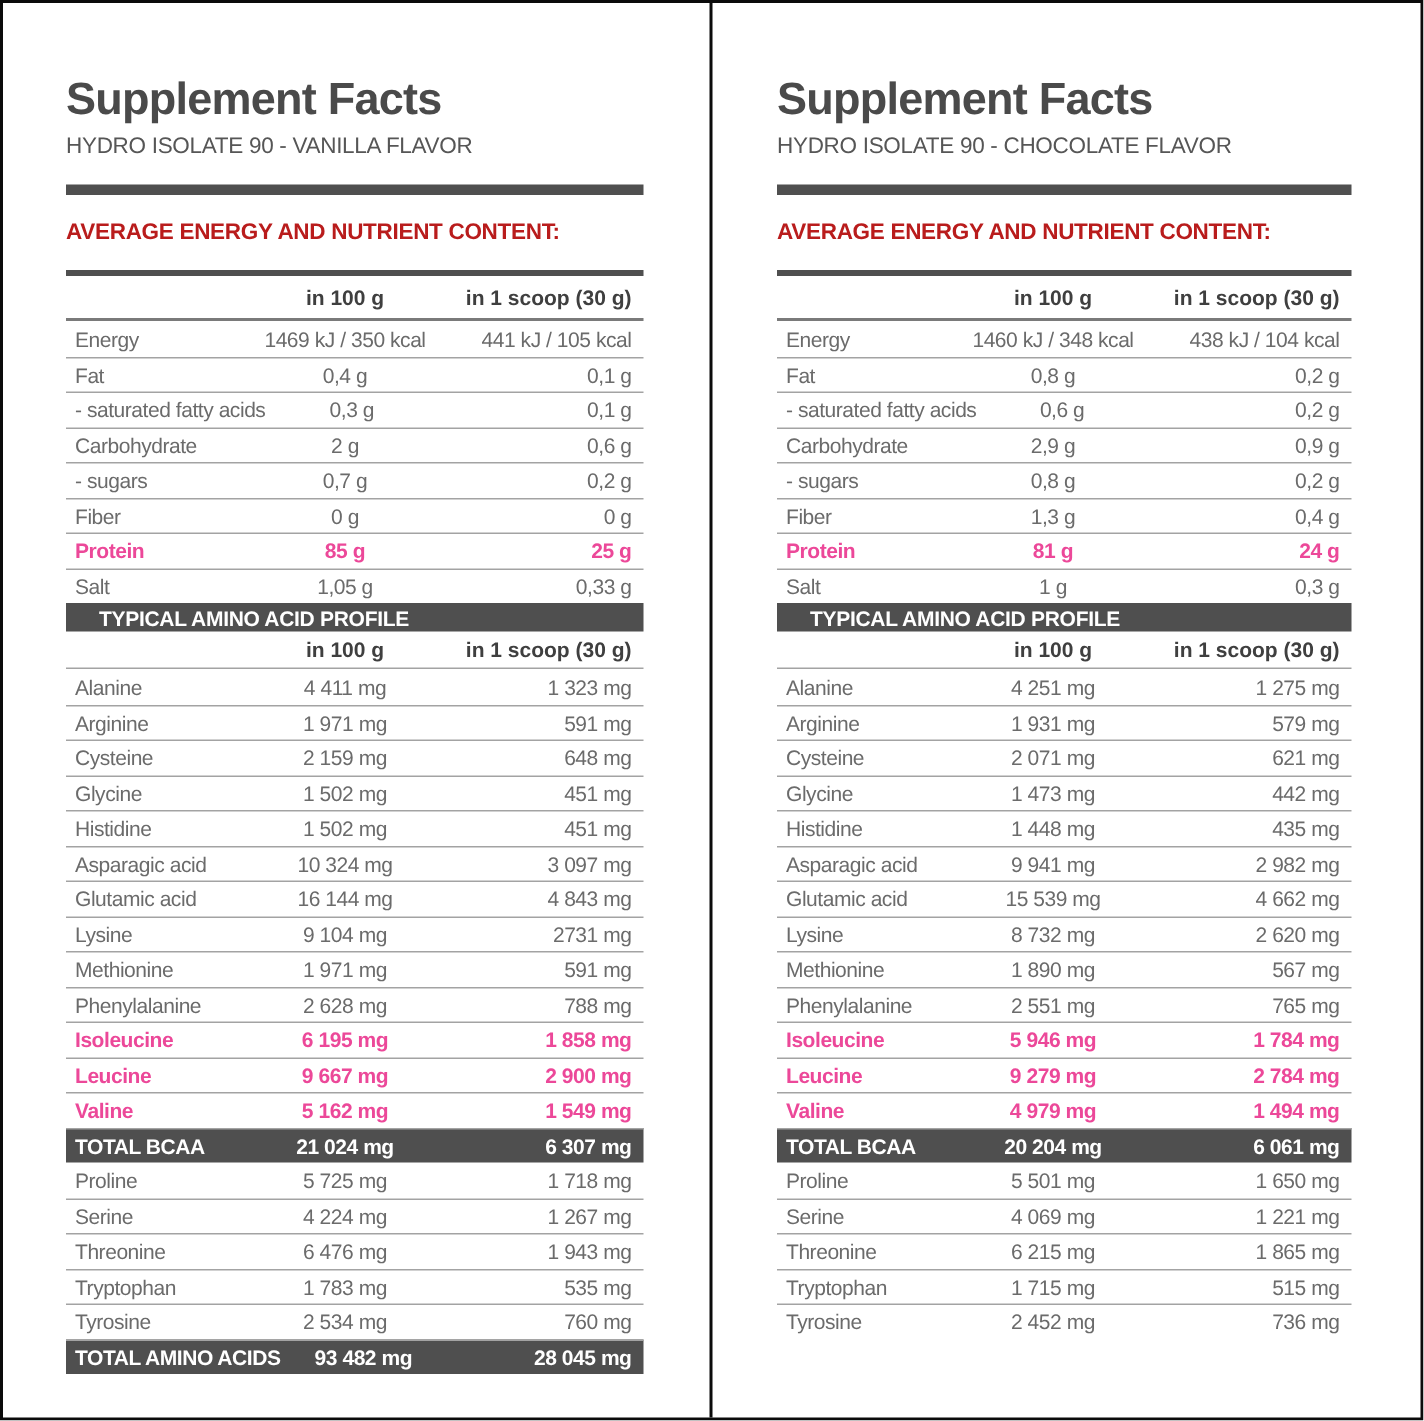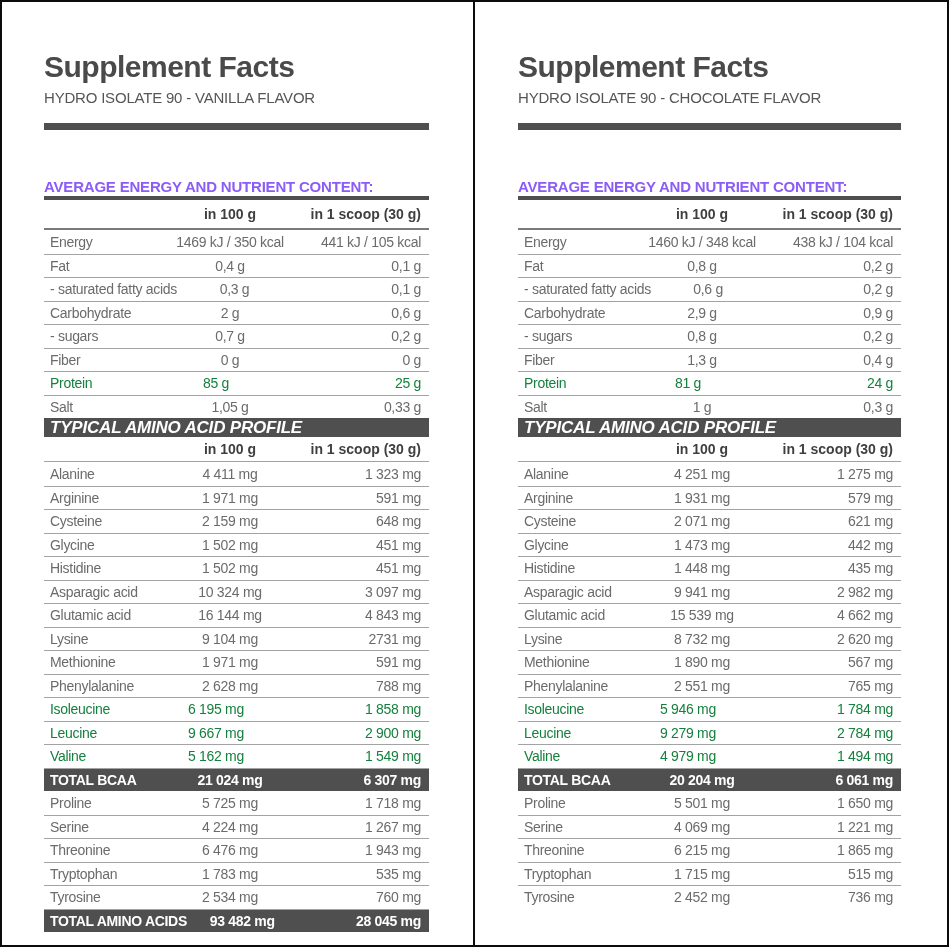--- a/index.html
+++ b/index.html
@@ -39,26 +39,25 @@
     line-height: 24px;
     color: #565656;
     letter-spacing: -0.2px;
     white-space: nowrap;
   }
   .bar-thick { margin-top: 13px; height: 7px; background: #4f4f4f; }
   .bar-thin  { height: 4px; background: #4f4f4f; }
   .sec-head {
     font-size: 15px;
     font-weight: bold;
-    color: #8b5cf6;
+    color: #b91c1c;
     letter-spacing: -0.2px;
-    padding: 0 0;
+    padding: 16px 0;
     line-height: 18px;
     white-space: nowrap;
-    margin-top: 48px;
   }
   .col-head {
     display: flex;
     align-items: center;
     height: 30px;
     font-size: 14px;
     font-weight: bold;
     color: #3f3f3f;
     border-bottom: 2px solid #7a7a7a;
   }
@@ -71,40 +70,39 @@
   .c-v2 { width: 140px; text-align: right; padding-right: 8px; white-space: nowrap; }
   .tbl .row {
     display: flex;
     align-items: center;
     height: 23.5px;
     font-size: 14px;
     letter-spacing: -0.3px;
     color: #6b6b6b;
   }
   .tbl .row + .row { border-top: 1px solid #a3a3a3; }
-  .tbl .row.row-bold { font-weight: normal; color: #15803d; gap: 14px; }
+  .tbl .row.row-bold { font-weight: bold; color: #ec4899; }
   .tbl .row.row-total {
     background: #4f4f4f;
     color: #ffffff;
     font-weight: bold;
     border-top: 1px solid #a3a3a3;
   }
   .tbl .row.row-total + .row { border-top: none; }
   .amino-bar {
     height: 19px;
     background: #4f4f4f;
     color: #ffffff;
-    font-size: 17px;
+    font-size: 14px;
     font-weight: bold;
     letter-spacing: -0.2px;
     display: flex;
     align-items: center;
-    padding-left: 6px;
+    padding-left: 22px;
     white-space: nowrap;
-    font-style: italic;
   }
 </style>
 </head>
 <body>
 
 <div class="frame">
 
   <section class="panel">
     <h1 class="title">Supplement Facts</h1>
     <div class="subtitle">HYDRO ISOLATE 90 - VANILLA FLAVOR</div>

